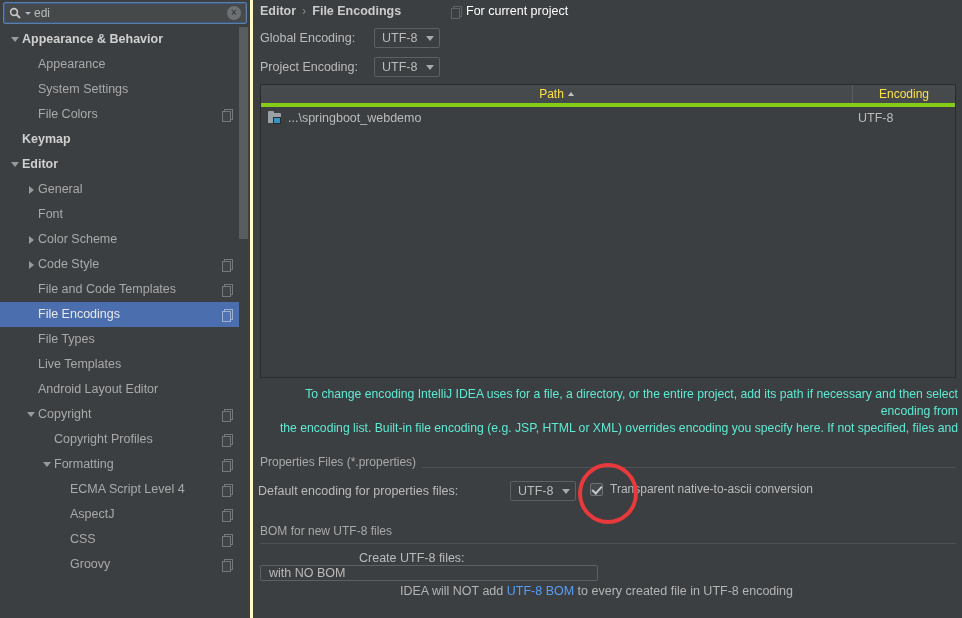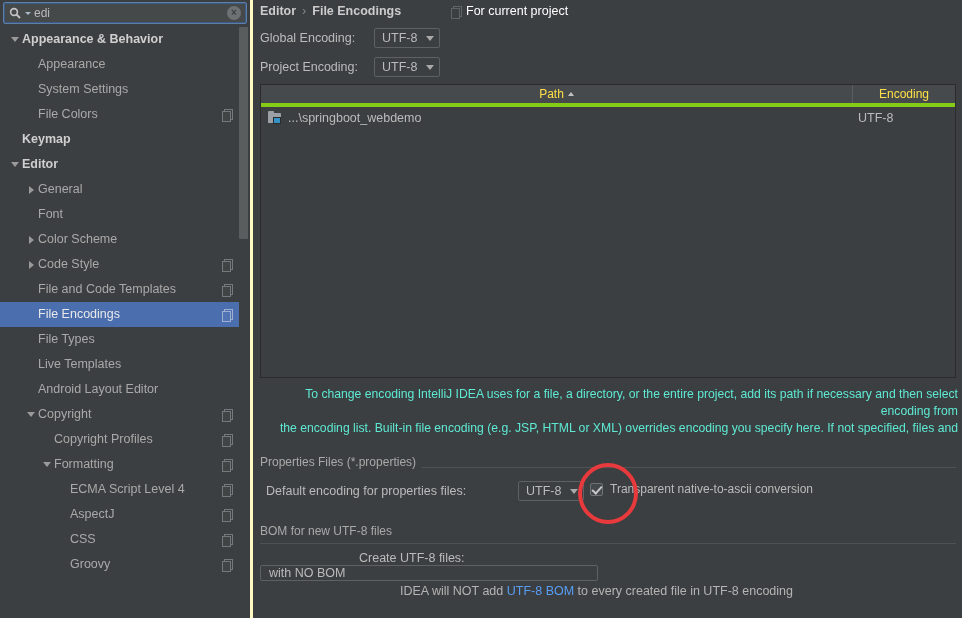--- a/index.html
+++ b/index.html
@@ -376,21 +376,21 @@
         </div>
     </div>
 
     <div class="desc">To change encoding IntelliJ IDEA uses for a file, a directory, or the entire project, add its path if necessary and then select encoding from
 the encoding list. Built-in file encoding (e.g. JSP, HTML or XML) overrides encoding you specify here. If not specified, files and
 directories inherit encoding settings from the parent directory or from the Project Encoding.</div>
 
     <div class="groupline" style="left:6px;top:467px;width:696px;"></div>
     <div class="grouplabel" style="left:6px;top:455px;">Properties Files (*.properties)</div>
 
-    <div class="fieldrow" style="left:12px;top:480px;">
+    <div class="fieldrow" style="left:4px;top:480px;">
       <span class="flabel" style="width:252px;">Default encoding for properties files:</span>
       <span class="combo" style="width:66px;">
         <span>UTF-8</span>
         <span class="ar"></span>
       </span>
     </div>
 
     <div class="checkrow" style="left:336px;top:482px;">
       <span class="cbox on"></span>
       <span>Transparent native-to-ascii conversion</span>

